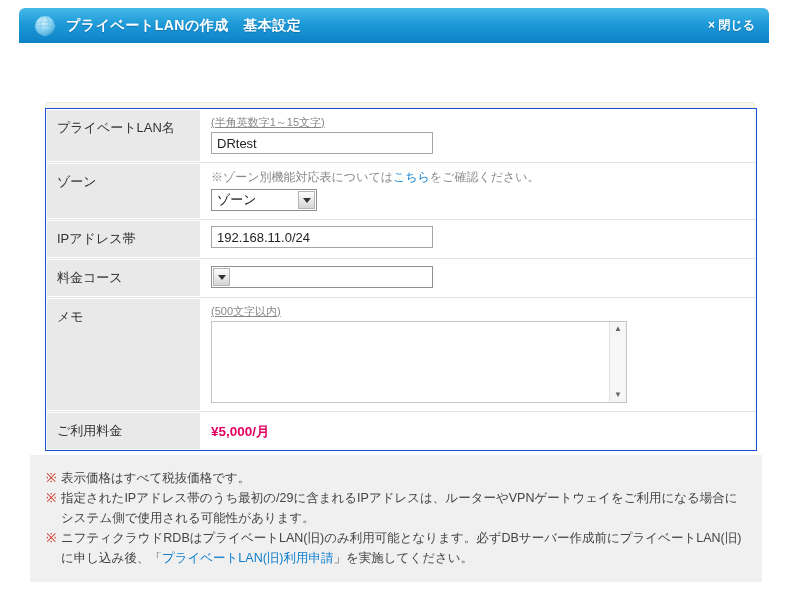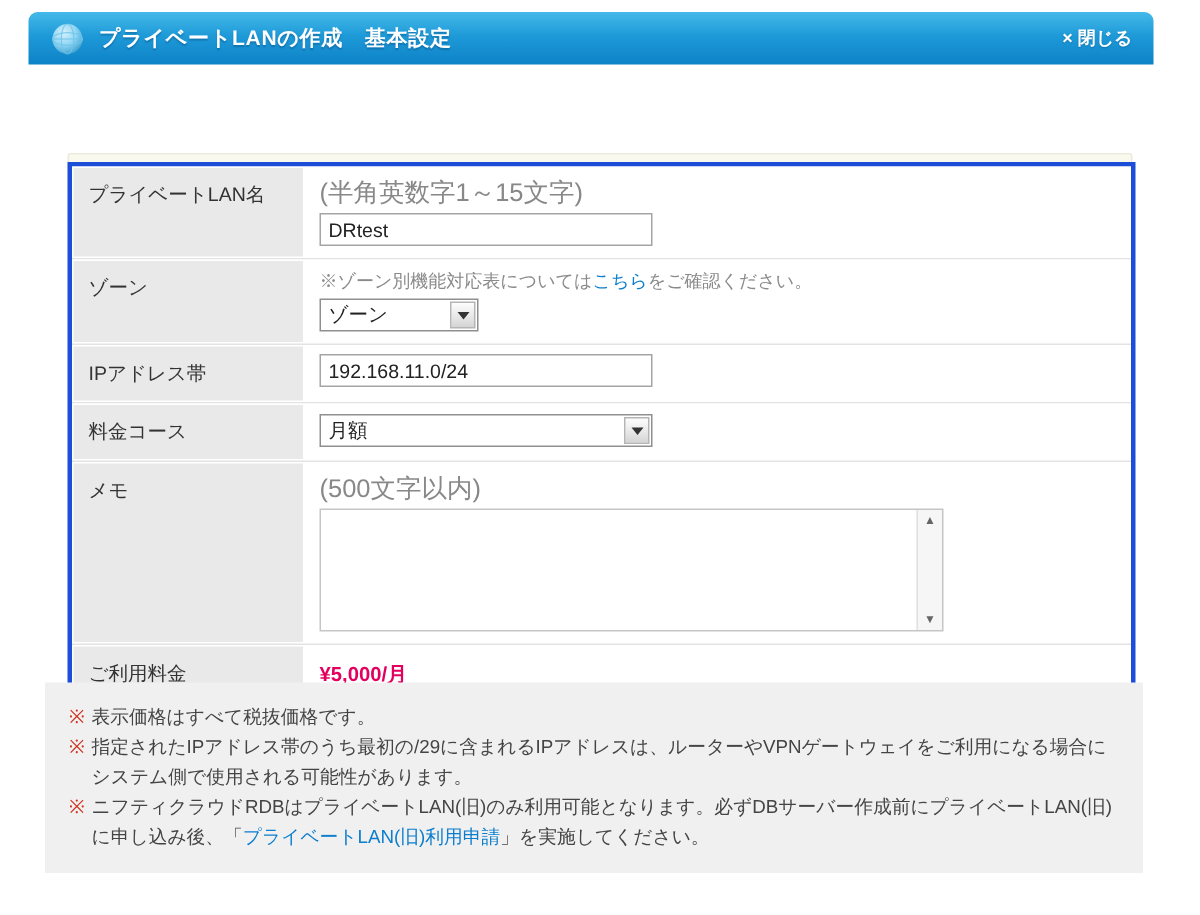--- a/index.html
+++ b/index.html
@@ -30,30 +30,30 @@
     margin-top: 40px;
   }
   .step-current { color: #1a9bd7; font-weight: bold; }
   .step-sep { color: #9a9a88; margin: 0 10px; font-weight: bold; }
   .step-num-next { color: #9b9b9b; }
   .step-next-label { color: #444; font-weight: bold; margin-left: 4px; }
 
   
   .form-table {
     position: absolute; left: 45px; top: 108px; width: 712px;
-    background: #fff; border: 3px solid #1d4ed8;
+    background: #fff; border: 1px solid #1d4ed8;
   }
   .form-row { display: flex; border-bottom: 1px solid #e3e3e3; background: #fff; }
   .form-row:last-child { border-bottom: none; justify-content: space-between; }
   .form-label {
     width: 153px; flex: 0 0 153px; background: #e9e9e9; margin: 1px;
     padding: 9px 10px; font-size: 13px; color: #333;
   }
   .form-value { flex: 1; padding: 6px 10px 8px 10px; font-size: 13px; color: #333; }
-  .hint { font-size: 17px; color: #888; margin-bottom: 2px; }
+  .hint { font-size: 11px; color: #888; margin-bottom: 2px; text-decoration: underline; }
   .zone-note { font-size: 12px; color: #8a8a8a; margin-bottom: 3px; }
   .link { color: #0c7ecd; text-decoration: none; cursor: pointer; }
 
   input.text-input {
     height: 22px; border: 1px solid #a5a5a5; padding: 2px 5px;
     font-size: 13px; font-family: "Liberation Sans", sans-serif; color: #222;
     background: #fff; display: block;
   }
   .w-narrow { width: 222px; }
 
@@ -153,21 +153,20 @@
     <div class="form-label label-middle">IPアドレス帯</div>
     <div class="form-value" style="padding-top:6px;">
       <input class="text-input w-narrow" type="text" value="192.168.11.0/24" style="">
     </div>
   </div>
 
   <div class="form-row">
     <div class="form-label label-middle">料金コース</div>
     <div class="form-value" style="padding-top:7px; padding-bottom:7px;">
       <div class="fake-select w-narrow">
-        <span class="sel-text">月額</span>
         <span class="sel-btn">
             <span class="sel-arrow"></span>
           </span>
       </div>
     </div>
   </div>
 
   <div class="form-row">
     <div class="form-label">メモ</div>
     <div class="form-value">

